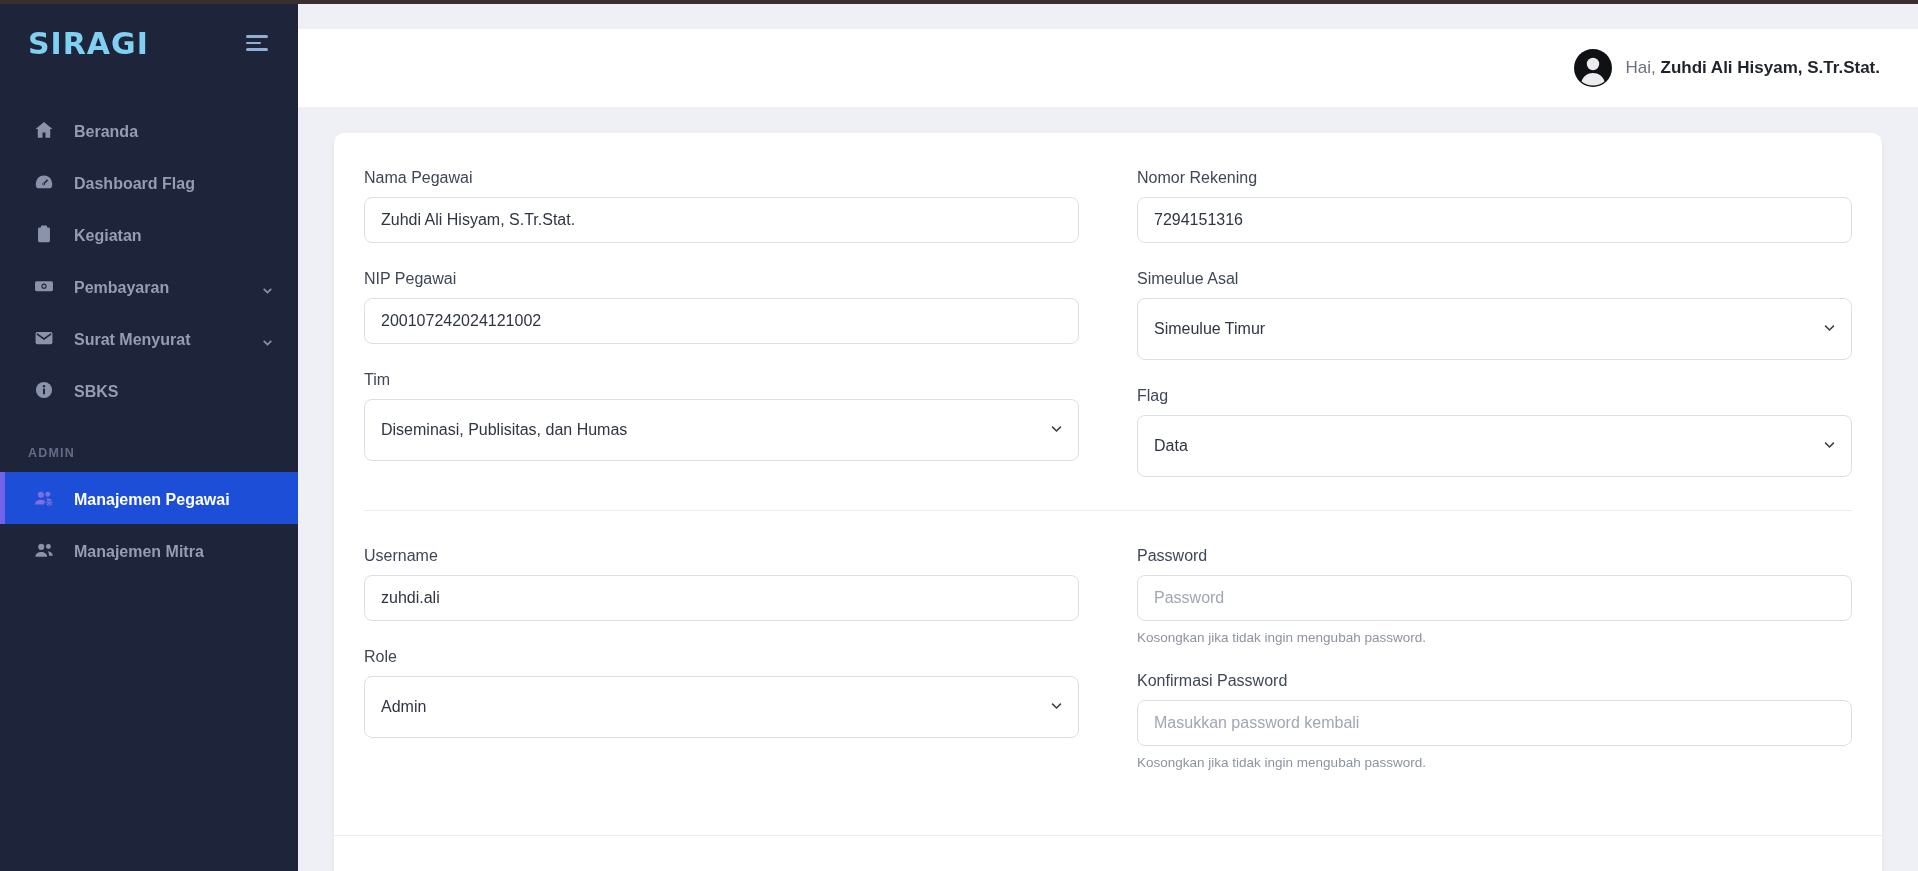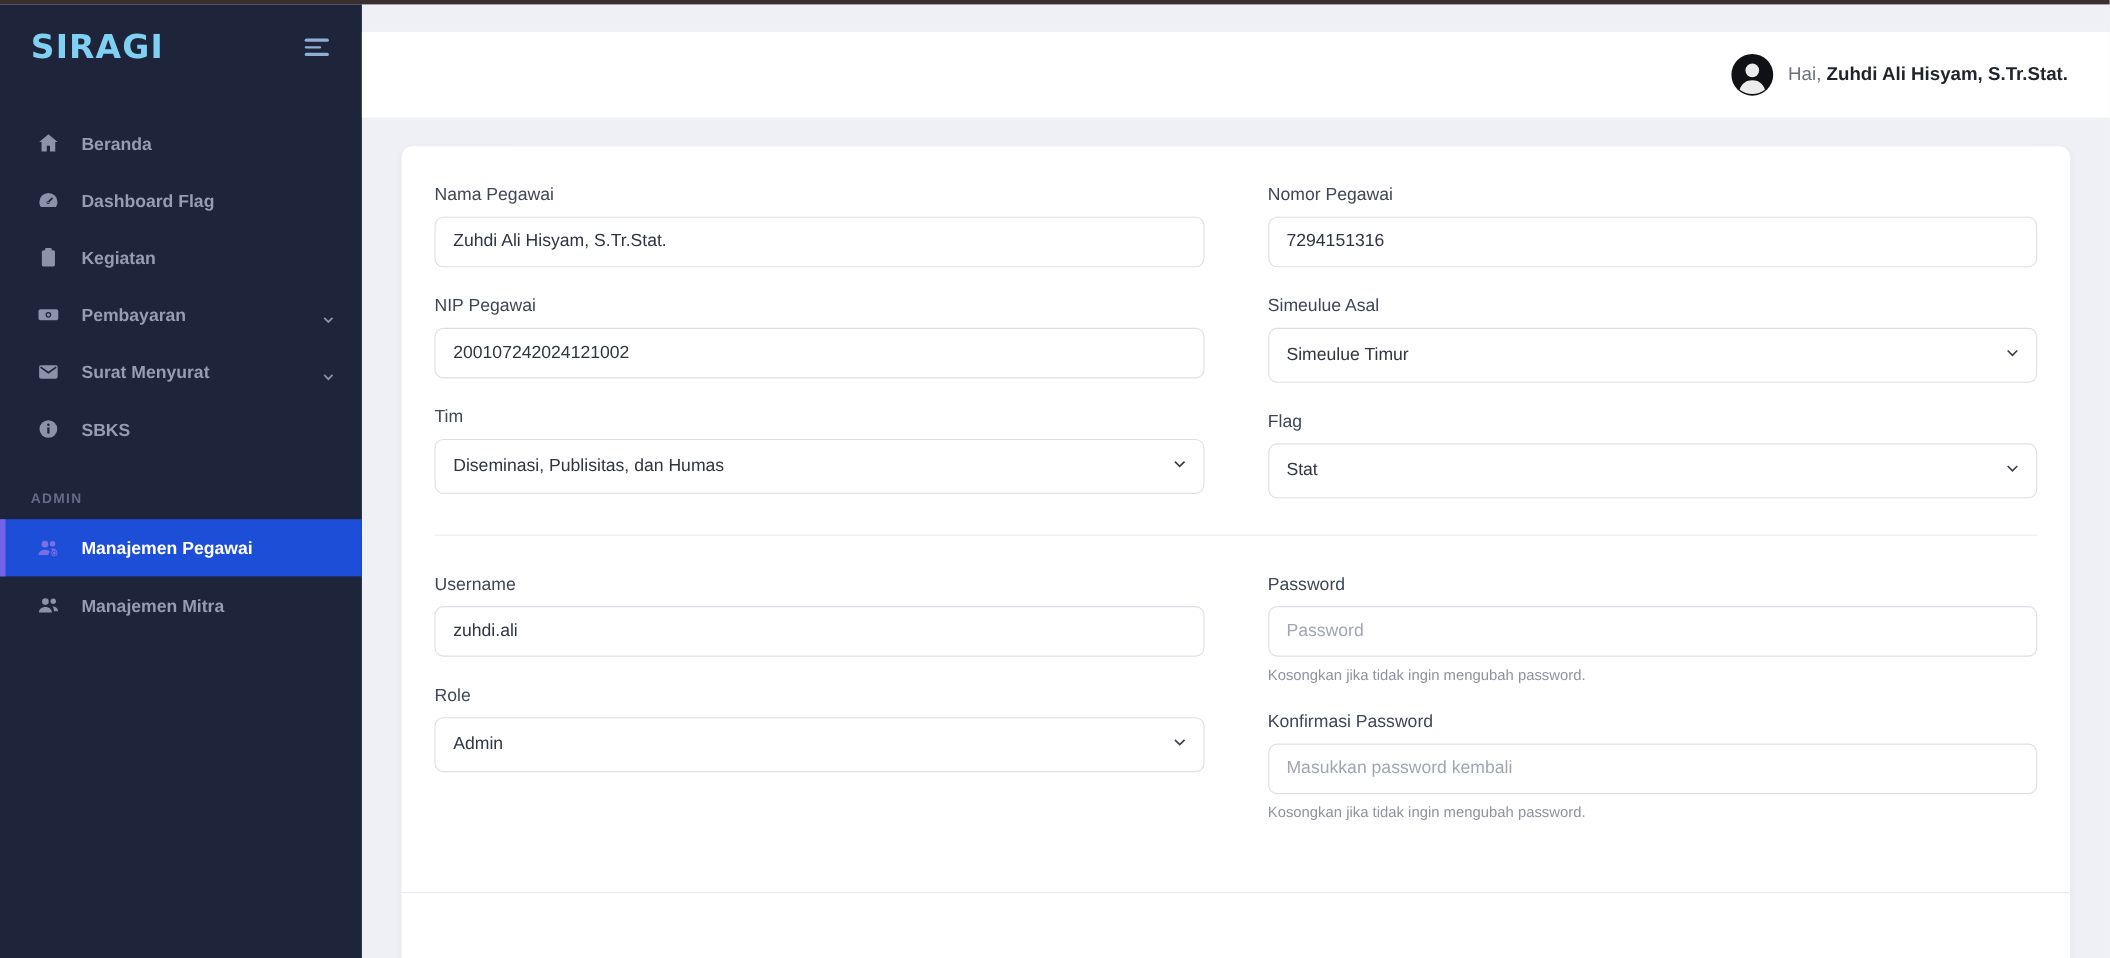--- a/index.html
+++ b/index.html
@@ -7,21 +7,21 @@
   body {
     font-family: "Liberation Sans", sans-serif;
     background: #eef0f5;
     color: #2f3542;
   }
   .top-strip { height: 4px; width: 100%; background: #3a2f2f; }
   .app { display: flex; height: 867px; }
 
   
   .sidebar {
-    width: 329px; flex-shrink: 0;
+    width: 298px; flex-shrink: 0;
     background: #1e2439;
     display: flex; flex-direction: column;
   }
   .sidebar-header {
     height: 78px; display: flex; align-items: center;
     justify-content: space-between; padding: 0 30px 0 28px;
   }
   .logo {
     font-family: "DejaVu Sans", sans-serif;
     font-size: 30px; font-weight: 800; letter-spacing: 1px;
@@ -78,21 +78,21 @@
   .field label { display: block; font-size: 16px; color: #3f4757; margin-bottom: 10px; }
   .text-input {
     width: 100%; height: 46px;
     border: 1px solid #dcdfe7; border-radius: 8px;
     padding: 0 16px; font-size: 16px; color: #2f3542;
     font-family: "Liberation Sans", sans-serif;
     background: #ffffff; outline: none;
   }
   .text-input::placeholder { color: #a0a6b3; }
   .select-box {
-    width: 100%; height: 50px;
+    width: 100%; height: 62px;
     border: 1px solid #dcdfe7; border-radius: 8px;
     padding: 0 14px 0 16px; font-size: 16px; color: #2f3542;
     background: #ffffff; cursor: pointer;
     display: flex; align-items: center; justify-content: space-between;
   }
   .select-box .chev { color: #3a3f4a; flex-shrink: 0; }
   .helper { margin-top: 9px; font-size: 13.5px; color: #8d93a0; }
   .form-divider { border: none; border-top: 1px solid #e9ebf1; margin: 6px 0 36px; }
   .card-footer { border-top: 1px solid #e9ebf1; padding: 34px 30px; }
 </style>
@@ -264,36 +264,36 @@
                   <span>Diseminasi, Publisitas, dan Humas</span>
                   <span class="chev"><svg width="15" height="15" viewBox="0 0 24 24" fill="none" stroke="currentColor" stroke-width="2.4">
                         <path d="M5 9l7 7 7-7"></path>
                       </svg></span>
                 </div>
               </div>
             </div>
 
             <div>
               <div class="field">
-                <label>Nomor Pegawai</label>
+                <label>Nomor Rekening</label>
                 <input class="text-input" type="text" value="7294151316" style="">
               </div>
               <div class="field">
                 <label>Simeulue Asal</label>
                 <div class="select-box">
                   <span>Simeulue Timur</span>
                   <span class="chev"><svg width="15" height="15" viewBox="0 0 24 24" fill="none" stroke="currentColor" stroke-width="2.4">
                         <path d="M5 9l7 7 7-7"></path>
                       </svg></span>
                 </div>
               </div>
               <div class="field">
                 <label>Flag</label>
                 <div class="select-box">
-                  <span>Stat</span>
+                  <span>Data</span>
                   <span class="chev"><svg width="15" height="15" viewBox="0 0 24 24" fill="none" stroke="currentColor" stroke-width="2.4">
                         <path d="M5 9l7 7 7-7"></path>
                       </svg></span>
                 </div>
               </div>
             </div>
           </div>
 
           <hr class="form-divider">
 

